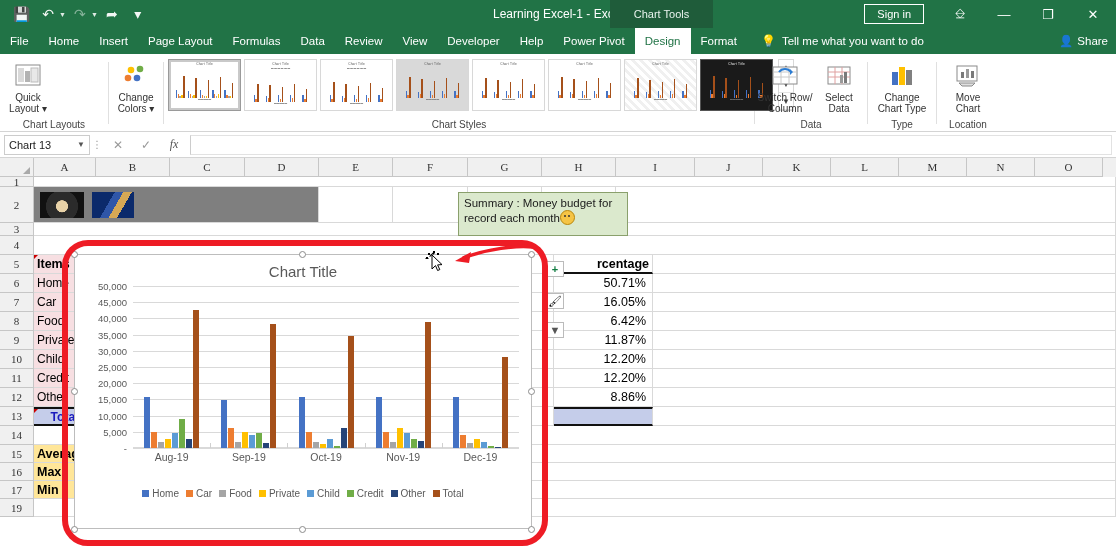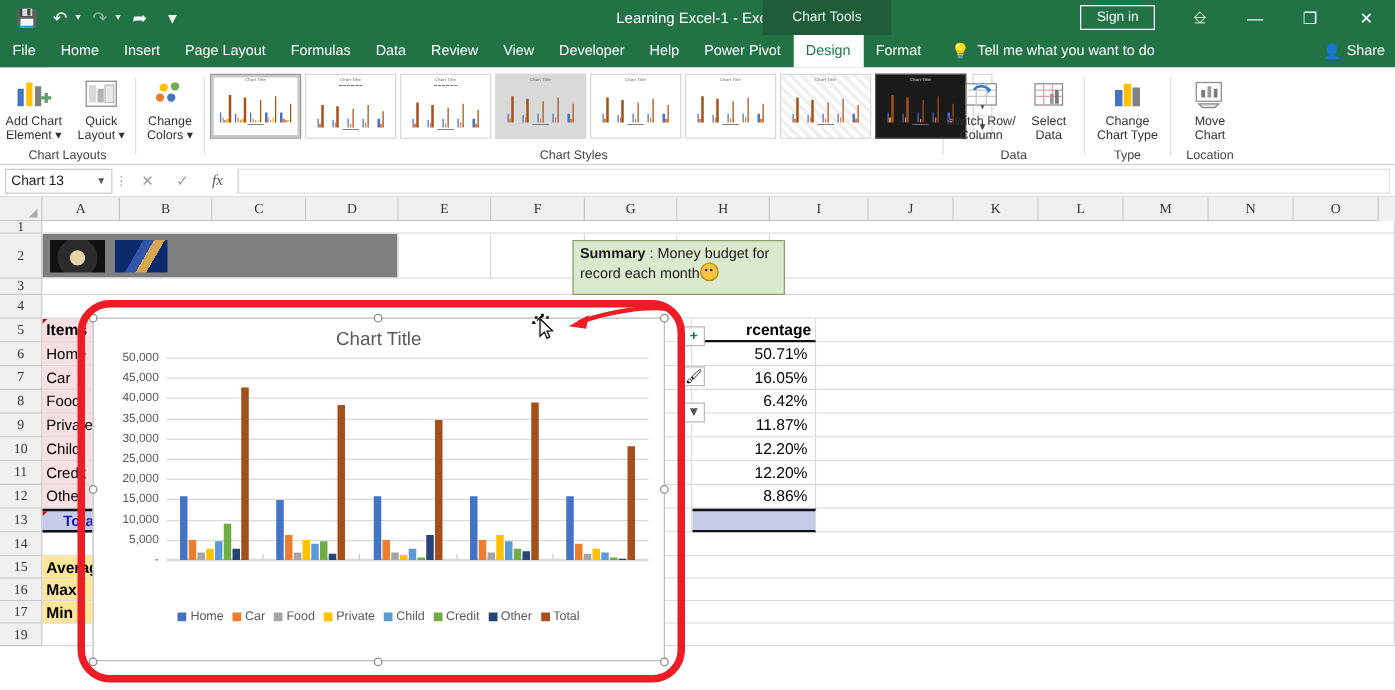--- a/index.html
+++ b/index.html
@@ -185,21 +185,21 @@
   }
   .banner .img2 {
     width:42px; height:26px;
     background:linear-gradient(120deg,#0b2a6b 0 40%, #2f56a8 40% 55%, #d6a855 55% 70%, #0b2a6b 70%);
   }
   .summary {
     background:#dbe9cd; border:1px solid #8aa06c; color:#1a1a1a;
     font-size:11.5px; line-height:14px; padding:3px 5px;
     width:170px; height:44px; position:absolute;
   }
-  .summary b { font-weight:bold;text-align:right; }
+  .summary b { font-weight:normal;text-align:right; }
   .smiley {
     display:inline-block; width:15px; height:15px; border-radius:50%;
     background:#f5c445; border:1px solid #b8860b; vertical-align:-3px;
     position:relative;
   }
   .smiley:before, .smiley:after {
     content:""; position:absolute; width:2px; height:2px; background:#333;
     border-radius:50%; top:4px;
   }
   .smiley:before { left:3.5px; } .smiley:after { right:3.5px; }
@@ -329,38 +329,20 @@
   <div class="share">
     <span>👤</span>
     <span>Share</span>
   </div>
 </div>
 
 <div class="ribbon">
 
   <div class="rgroup" style="width:108px;">
     <div class="rgroup-body">
-      <div class="bigbtn">
-        <div class="ico">
-          <svg width="30" height="26" viewBox="0 0 30 26">
-            <rect x="2" y="8" width="5" height="14" fill="#4472c4"></rect>
-            <rect x="9" y="3" width="5" height="19" fill="#ffc000"></rect>
-            <rect x="16" y="6" width="5" height="16" fill="#7f7f7f"></rect>
-            <g fill="#5aa469">
-                <rect x="21" y="14" width="8" height="2.6"></rect>
-                <rect x="23.7" y="11.3" width="2.6" height="8"></rect>
-              </g>
-          </svg>
-        </div>
-        <div class="lbl">
-          <span>Add Chart</span><br>
-          <span>Element</span>
-          <span>▾</span>
-        </div>
-      </div>
       <div class="bigbtn">
         <div class="ico">
           <svg width="28" height="26" viewBox="0 0 28 26">
             <rect x="2" y="2" width="24" height="20" fill="#fff" stroke="#8a8a8a"></rect>
             <rect x="4" y="5" width="6" height="14" fill="#d9d9d9"></rect>
             <rect x="11" y="8" width="5" height="11" fill="#b3b3b3"></rect>
             <rect x="17" y="5" width="7" height="14" fill="#e8e8e8" stroke="#bbb"></rect>
           </svg>
         </div>
         <div class="lbl">
@@ -1010,20 +992,27 @@
             <div class="bar" style="height: 9.016px; background: rgb(255, 192, 0);"></div>
             <div class="bar" style="height: 5.796px; background: rgb(91, 155, 213);"></div>
             <div class="bar" style="height: 1.932px; background: rgb(112, 173, 71);"></div>
             <div class="bar" style="height: 1px; background: rgb(38, 68, 120);"></div>
             <div class="bar" style="height: 91.448px; background: rgb(165, 80, 26);"></div>
           </div>
         </div>
     </div>
 
     <div class="xaxis"></div>
+    <div class="xlabels">
+      <span class="xlab">Aug-19</span>
+      <span class="xlab">Sep-19</span>
+      <span class="xlab">Oct-19</span>
+      <span class="xlab">Nov-19</span>
+      <span class="xlab">Dec-19</span>
+    </div>
   </div>
 
   <div class="legend" id="chart-legend">
       <div class="lgi">
         <span class="swatch" style="background: rgb(68, 114, 196);"></span>
         <span>Home</span>
       </div>
       <div class="lgi">
         <span class="swatch" style="background: rgb(237, 125, 49);"></span>
         <span>Car</span>

